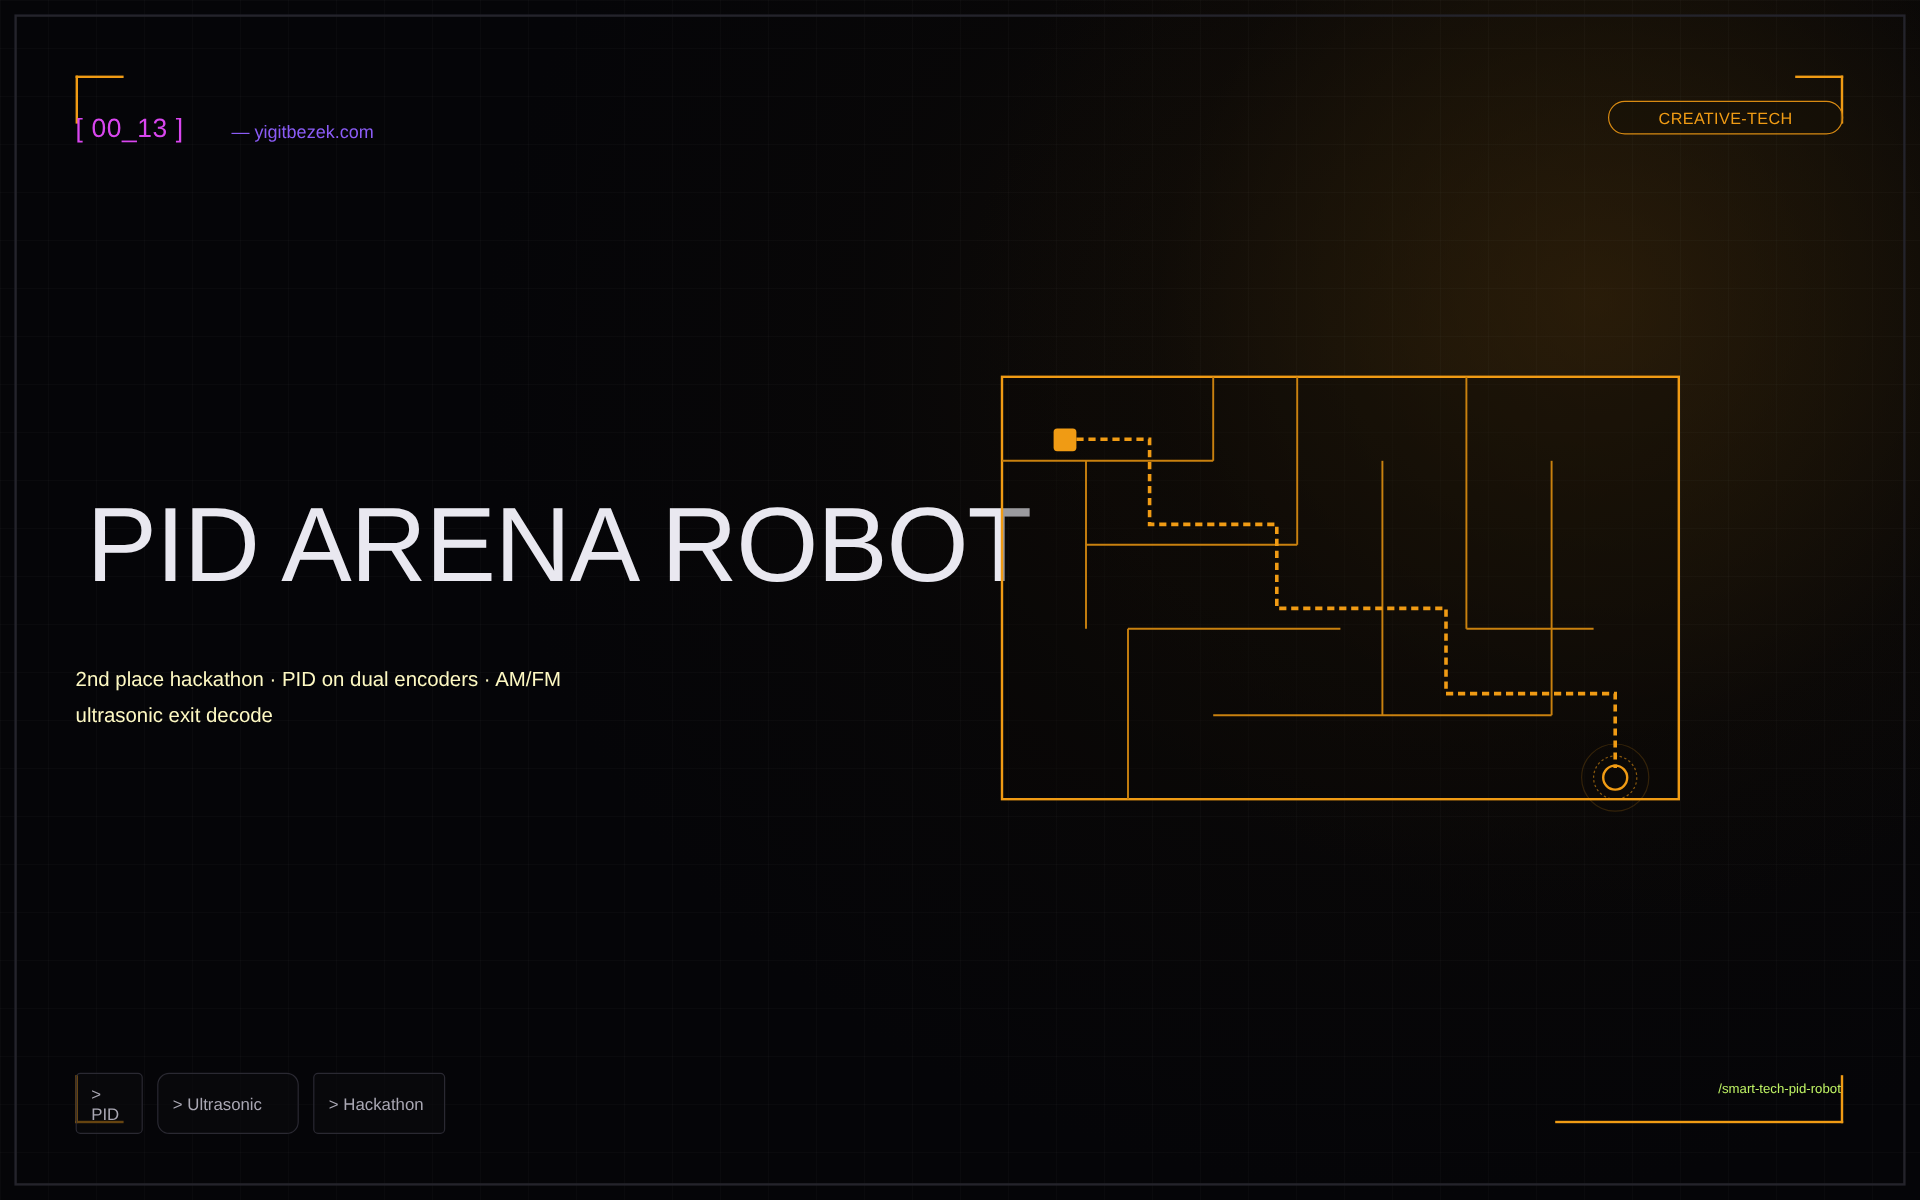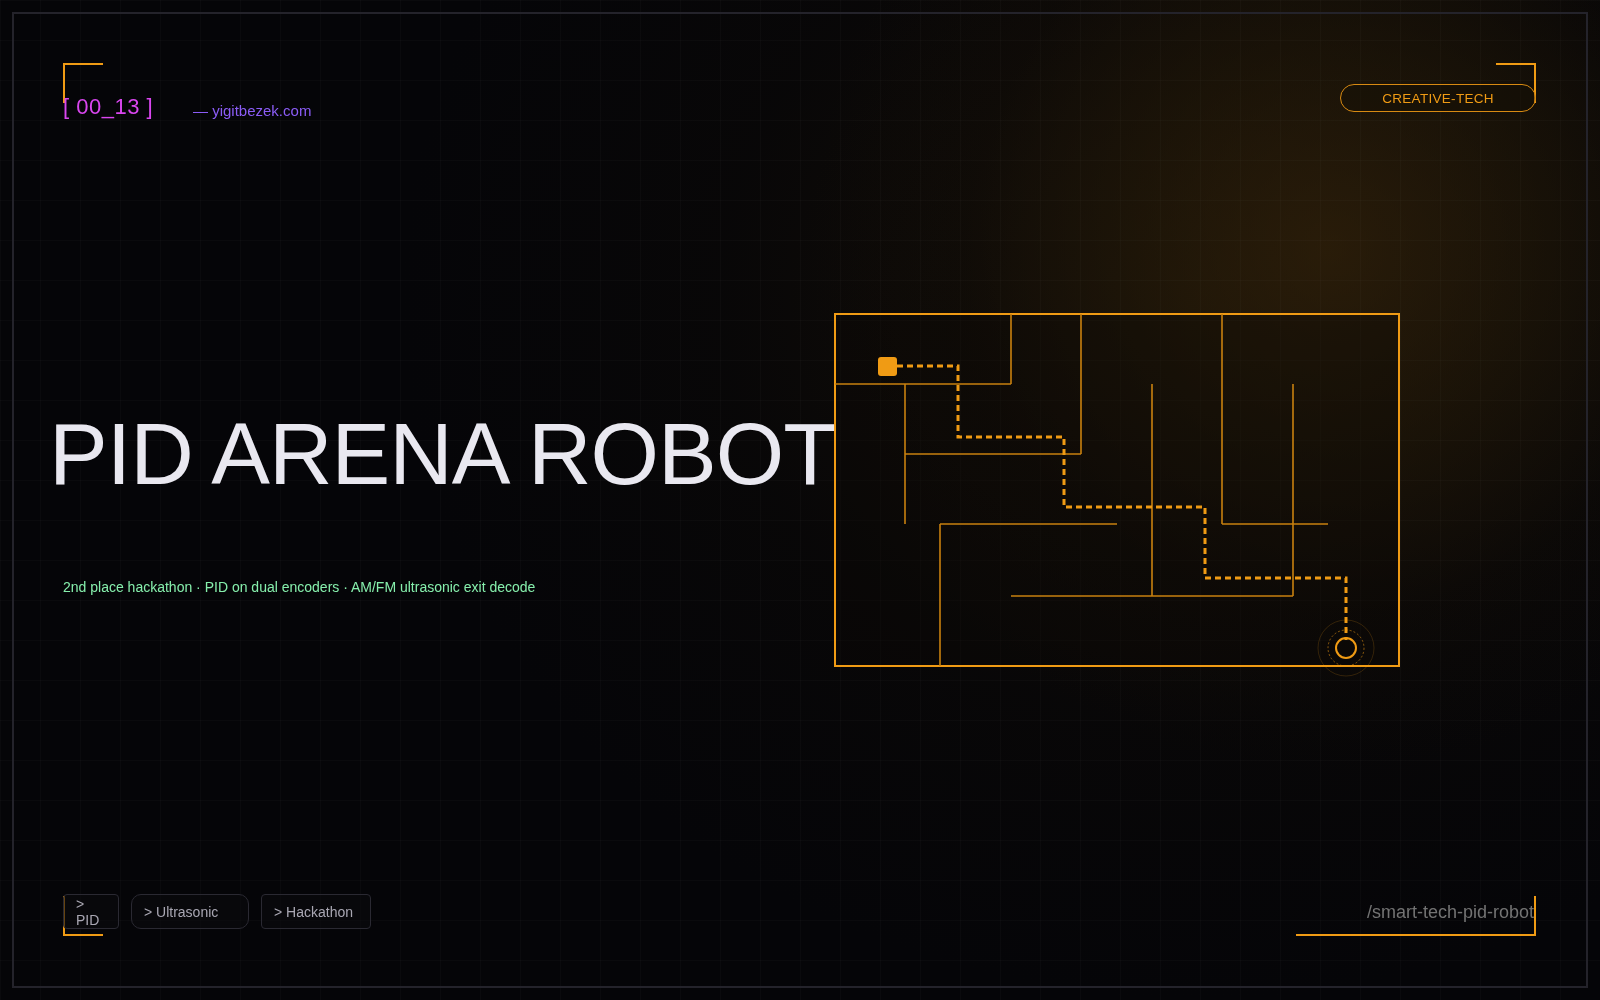--- a/index.html
+++ b/index.html
@@ -41,42 +41,42 @@
   }
   .pill {
     position: absolute; left: 1340px; top: 84px; width: 196px; height: 28px;
     border: 1.5px solid #d88a12; border-radius: 20px;
     color: #f09b14; font-size: 13.5px; letter-spacing: 0.3px;
     display: flex; align-items: center; justify-content: center;
     background: rgba(20,14,6,0.4);
   }
 
   .title {
-    position: absolute; left: 49px; top: 410px;
+    position: absolute; left: 72px; top: 410px;
     color: #e9e8f0; font-size: 88px; font-weight: 400; letter-spacing: -1px;
     line-height: 1; white-space: nowrap;
   }
   .subtitle {
-    position: absolute; left: 63px; top: 572px; width: 480px;
-    color: #86efac; font-size: 14px; line-height: 30px;
+    position: absolute; left: 63px; top: 552px; width: 480px;
+    color: #fef9c3; font-size: 17px; line-height: 30px;
   }
 
   .tags { position: absolute; left: 63px; top: 894px; display: flex; gap: 12px; }
   .tag {
-    height: 35px; border: 1px solid #2a2932; border-radius: 4px;
+    height: 51px; border: 1px solid #2a2932; border-radius: 4px;
     color: #a9a7b3; font-size: 14px; display: flex; align-items: center;
     padding: 0 12px; background: rgba(10,10,14,0.6);
   }
   .tag.w-pid { width: 56px; }
   .tag.w-ultra { width: 118px; border-radius: 10px; }
   .tag.w-hack { width: 110px; }
 
   .route {
     position: absolute; right: 66px; top: 902px;
-    color: #737373; font-size: 18px;
+    color: #bef264; font-size: 11px;
   }
 
   .maze { position: absolute; left: 0; top: 0; width: 1600px; height: 1000px; pointer-events: none; }
   .maze svg { position: absolute; left: 0; top: 0; }
 </style>
 </head>
 <body>
 
 <div class="bg"></div>
 <div class="grid"></div>

